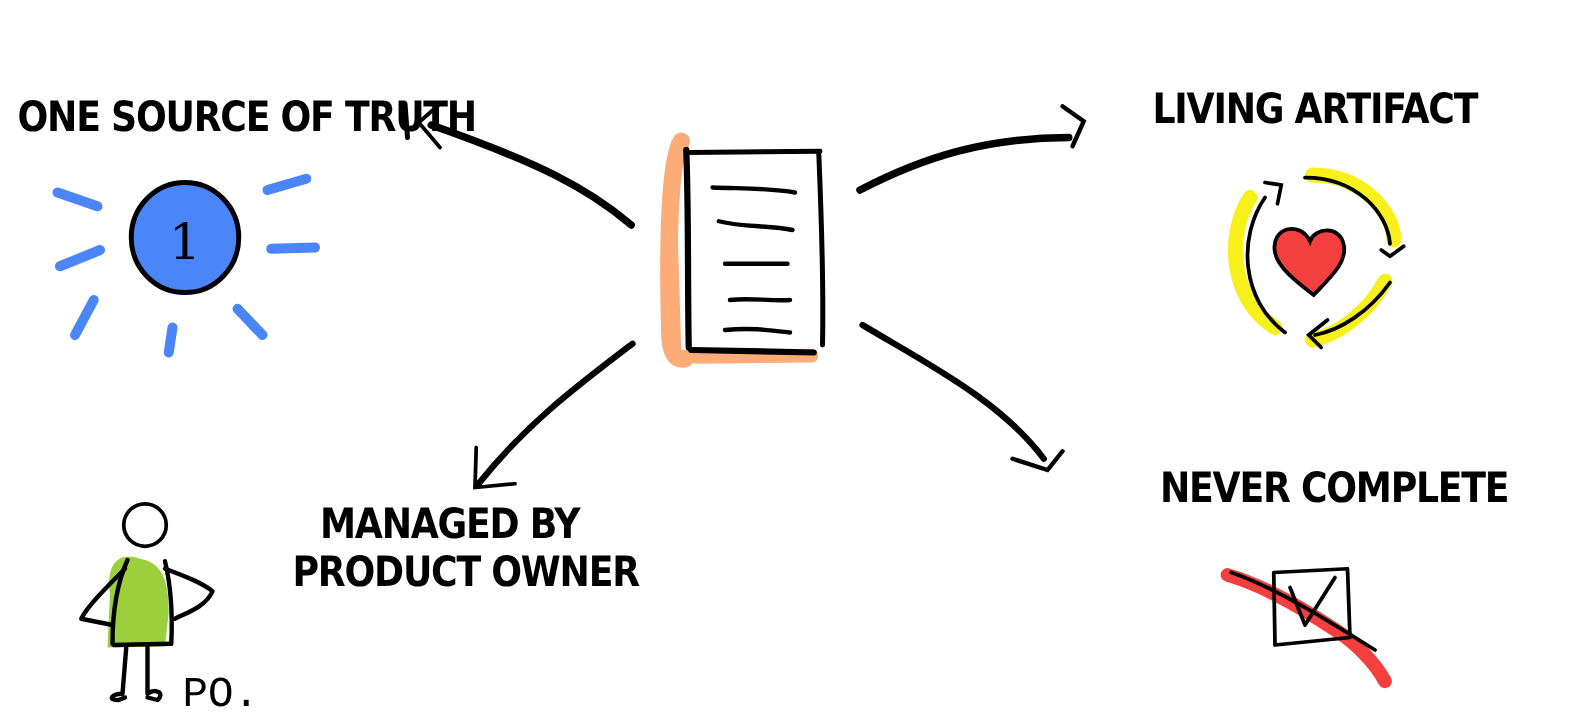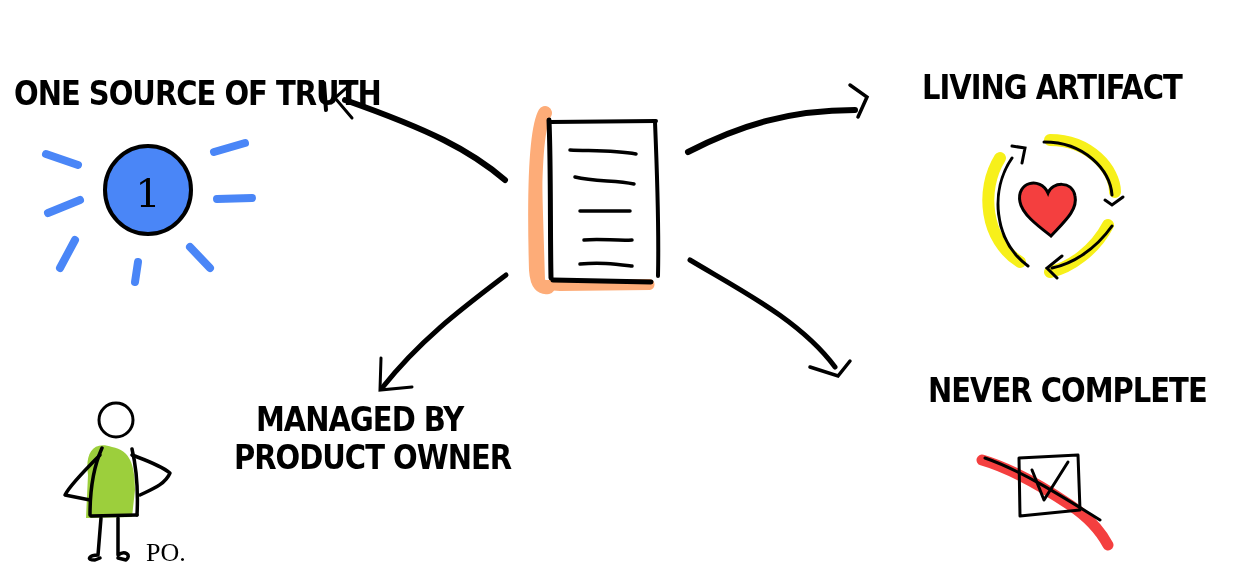--- a/index.html
+++ b/index.html
@@ -10,21 +10,21 @@
     font-weight: bold;
     color: #000;
     letter-spacing: -1px;
     line-height: 1.08;
     white-space: nowrap;
     text-transform: uppercase;
     transform: scaleY(1.15);
     transform-origin: left top;
   }
   .label.big { font-size: 29px; }
-  .po-text { position: absolute; font-family: Liberation Serif, serif; font-size: 26px; color: #000; }
+  .po-text { position: absolute; font-family: Liberation Mono, monospace; font-size: 34px; color: #000; }
   svg.canvas { position: absolute; left: 0; top: 0; }
 </style>
 </head>
 <body>
 
 <svg class="canvas" width="1258" height="580" viewBox="0 0 1258 580" xmlns="http://www.w3.org/2000/svg">
 
   <g>
     <path d="M540 115 C533 160 532 220 533 280 C534 288 540 290 560 291 L650 290 C656 289 656 280 650 279 L545 280 Z" fill="#fdac78"></path>
     <path d="M545 113 C535 130 534 200 536 270 C537 285 542 288 548 287" stroke="#fdac78" stroke-width="14" fill="none" stroke-linecap="round"></path>

